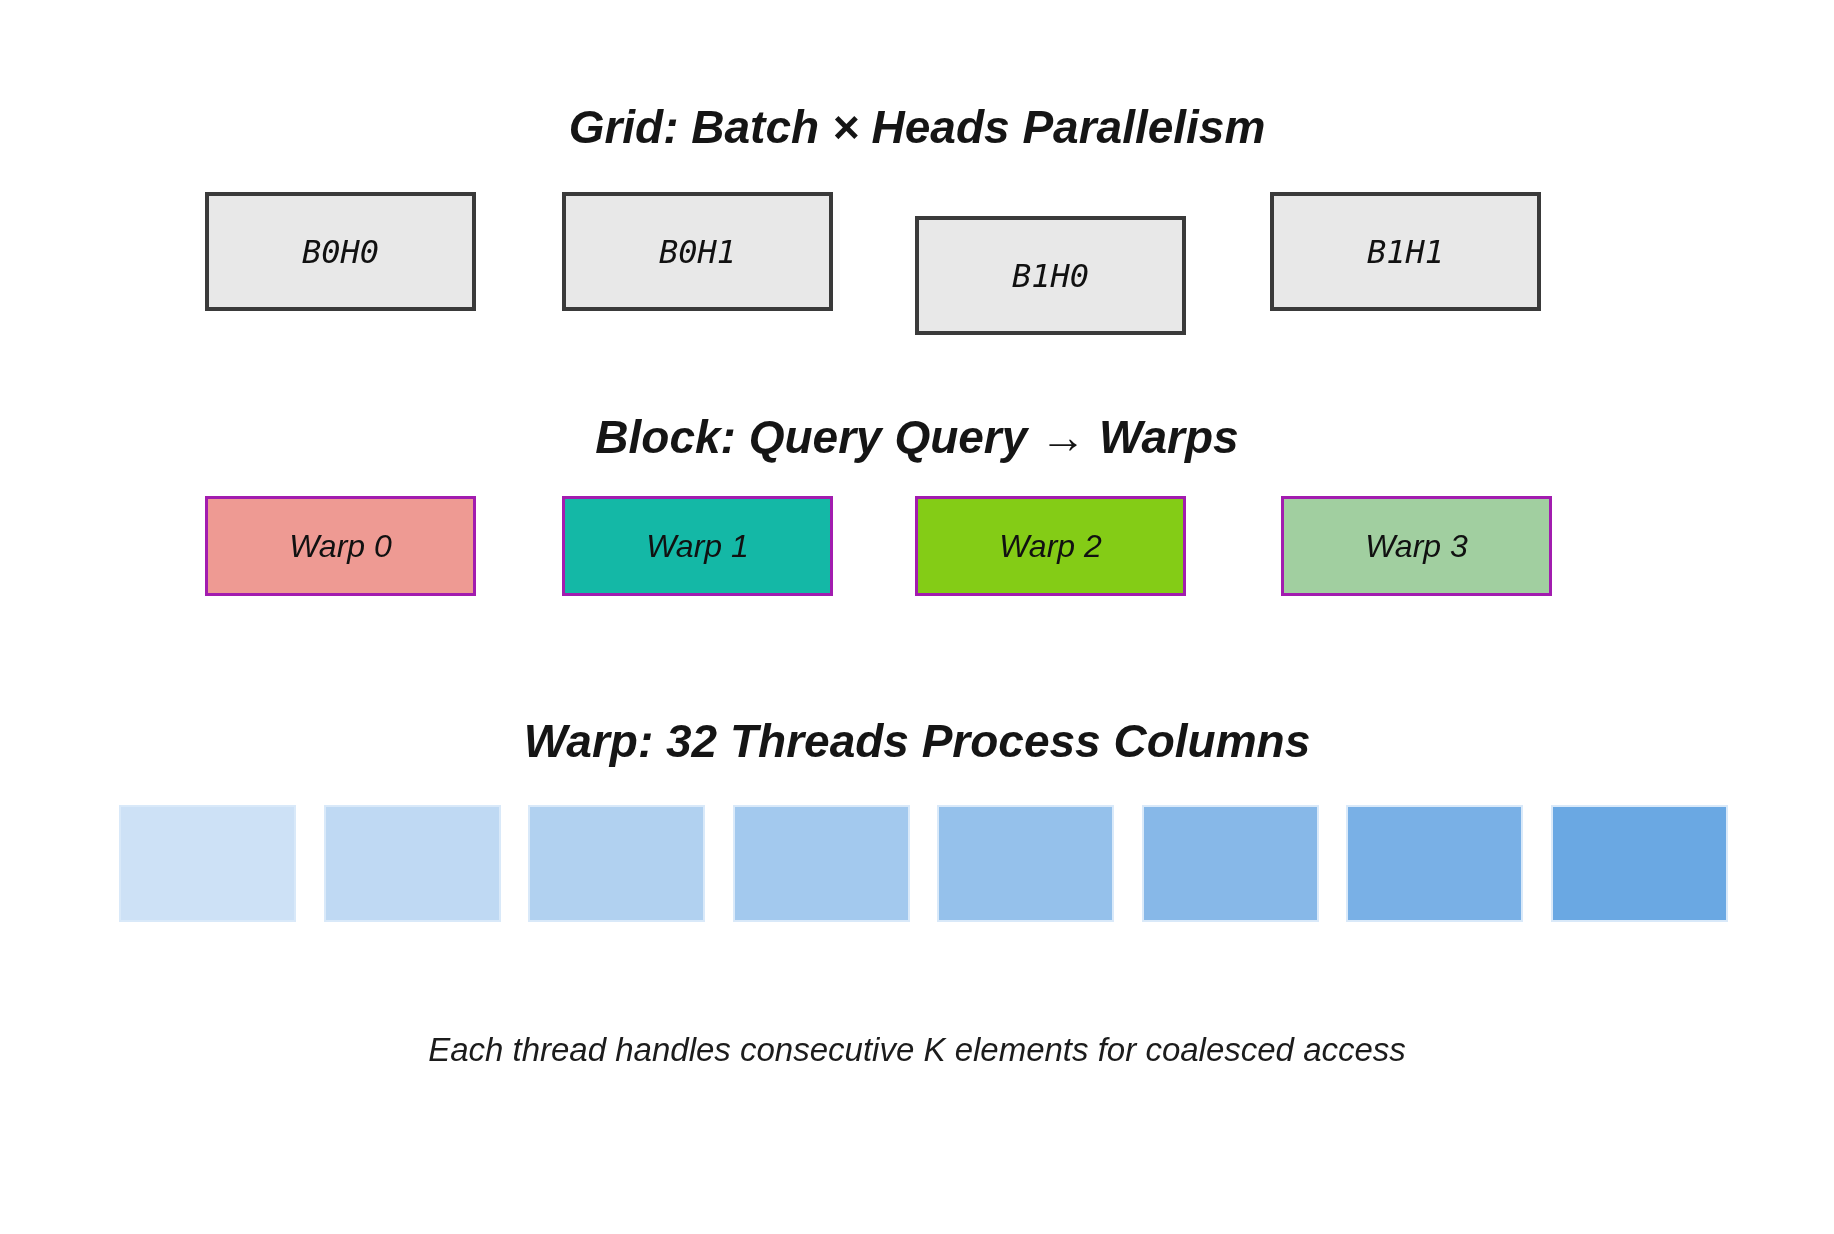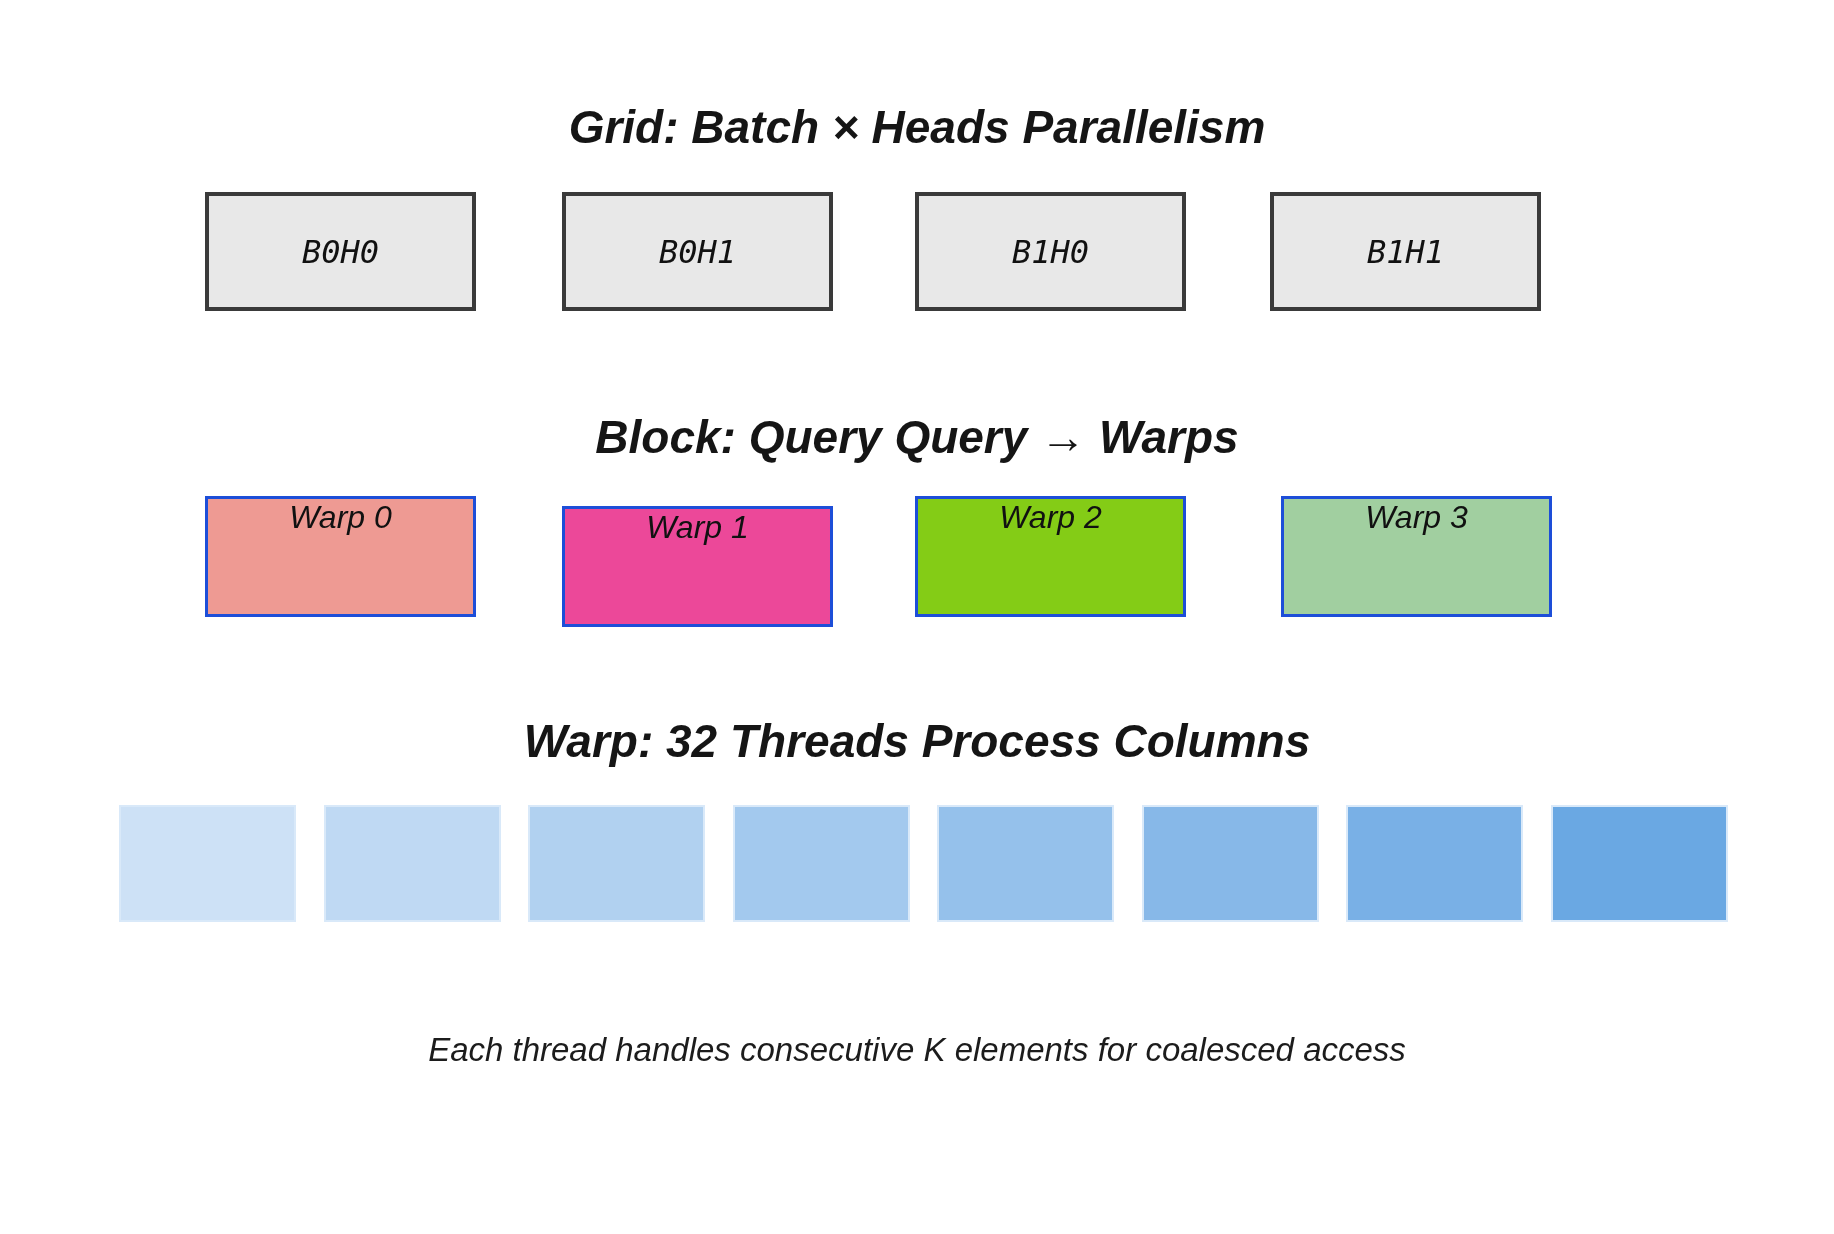--- a/index.html
+++ b/index.html
@@ -45,32 +45,33 @@
     display: flex;
     align-items: center;
     justify-content: center;
     font-family: "DejaVu Sans Mono", "Liberation Mono", monospace;
     font-size: 32px;
     color: #111111;
     text-align: center;
   }
   .grid-box:nth-child(1) { left: 205px; }
   .grid-box:nth-child(2) { left: 562px; }
-  .grid-box:nth-child(3) { left: 915px; }
+  .grid-box:nth-child(3) { left: 915px; margin-top: 24px; }
   .grid-box:nth-child(4) { left: 1270px; }
 
   
   #warp-row { top: 496px; }
   .warp-box {
     position: absolute;
     width: 271px;
-    height: 121px;
+    height: 100px;
     box-sizing: border-box;
-    border: 3px solid #1d4ed8;
+    border: 3px solid #a21caf;
     display: flex;
+    align-items: center;
     justify-content: center;
     font-size: 32px;
     color: #111111;
   }
   .warp-box:nth-child(1) { left: 205px; }
   .warp-box:nth-child(2) { left: 562px; }
   .warp-box:nth-child(3) { left: 915px; }
   .warp-box:nth-child(4) { left: 1244px; margin-left: 37px; }
 
   
@@ -124,21 +125,21 @@
       <span>B1H1</span>
     </div>
   </div>
 
   <div id="title-block" class="section-title">Block: Query Query → Warps</div>
 
   <div id="warp-row" class="row">
     <div class="warp-box" style="background-color: rgb(238, 154, 147);">
       <span>Warp 0</span>
     </div>
-    <div class="warp-box" style="background-color: #ec4899; margin-top: 10px;">
+    <div class="warp-box" style="background-color: #14b8a6;">
       <span>Warp 1</span>
     </div>
     <div class="warp-box" style="background-color: #84cc16;">
       <span>Warp 2</span>
     </div>
     <div class="warp-box" style="background-color: rgb(161, 207, 160);">
       <span>Warp 3</span>
     </div>
   </div>
 

